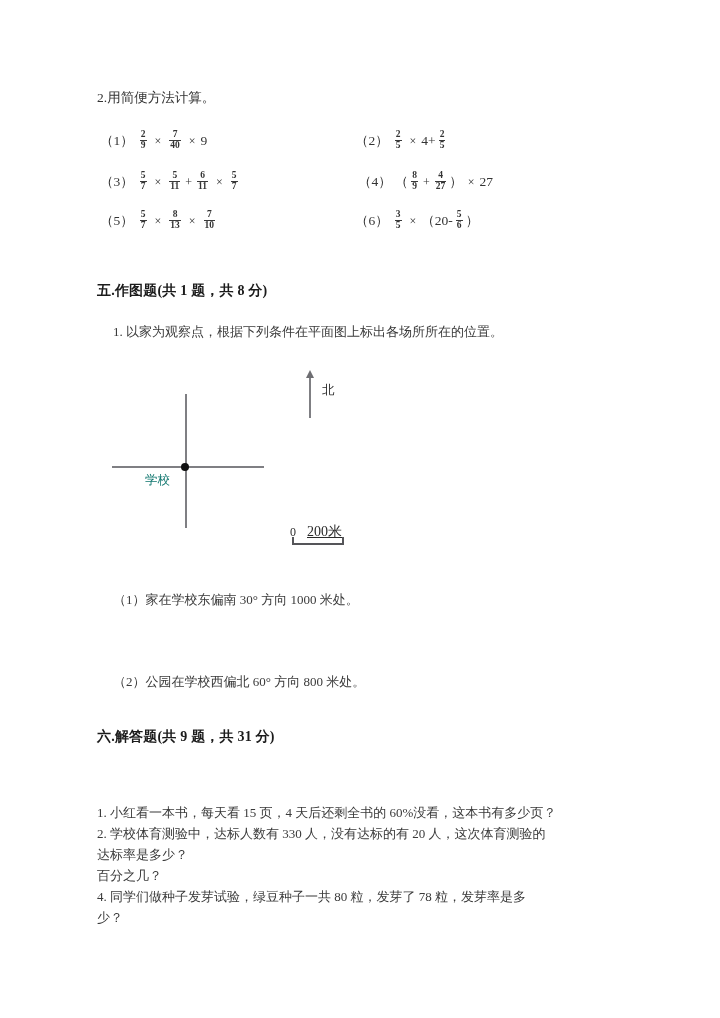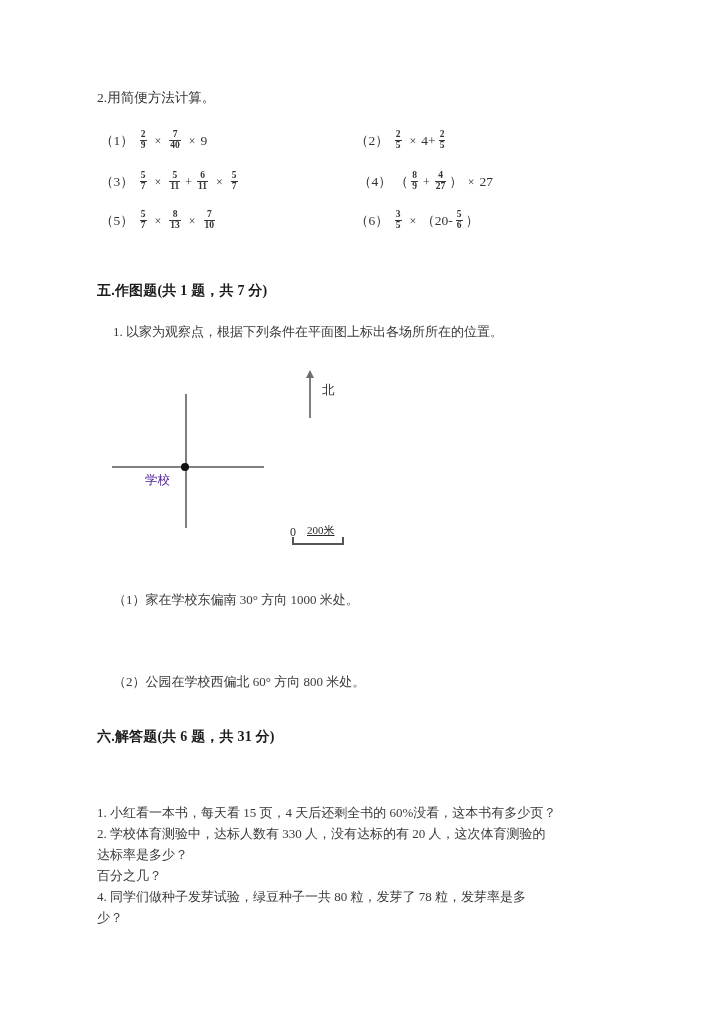--- a/index.html
+++ b/index.html
@@ -129,21 +129,21 @@
     width: 8px;
     height: 8px;
     border-radius: 50%;
     background: #111111;
   }
   .label-school {
     position: absolute;
     left: 145px;
     top: 112px;
     font-size: 12.5px;
-    color: #4c1d95;
+    color: #0f766e;
     white-space: nowrap;
   }
 
   .north-arrow {
     position: absolute;
     left: 309px;
     top: 16px;
     width: 2px;
     height: 42px;
     background: #7f7f83;
@@ -192,21 +192,21 @@
     position: absolute;
     left: 290px;
     top: 165px;
     font-size: 12px;
     color: #2b2b2b;
   }
   .scale-text {
     position: absolute;
     left: 307px;
     top: 163px;
-    font-size: 11px;
+    font-size: 14px;
     color: #2b2b2b;
     white-space: nowrap;
     text-decoration: underline;
   }
 
   
   .answers {
     position: absolute;
     left: 97px;
     top: 802px;
@@ -316,21 +316,21 @@
         <span class="op">×</span>
         <span class="plain">（20-</span>
         <span class="frac">
           <span class="num">5</span>
           <span class="den">6</span>
         </span>
         <span class="plain">）</span>
       </div>
   </div>
 
-  <div class="section-title" style="top:282px;">五.作图题(共 1 题，共 7 分)</div>
+  <div class="section-title" style="top:282px;">五.作图题(共 1 题，共 8 分)</div>
 
   <div class="para" style="top:322px;">1. 以家为观察点，根据下列条件在平面图上标出各场所所在的位置。</div>
 
   <div class="diagram">
     <div class="axis-v"></div>
     <div class="axis-h"></div>
     <div class="origin-dot"></div>
     <div class="label-school">学校</div>
 
     <div class="north-arrow"></div>
@@ -338,21 +338,21 @@
 
     <div class="scale-zero">0</div>
     <div class="scale-text">200米</div>
     <div class="scalebar"></div>
   </div>
 
   <div class="para" style="top:590px;">（1）家在学校东偏南 30°  方向 1000 米处。</div>
 
   <div class="para" style="top:672px;">（2）公园在学校西偏北 60°  方向 800 米处。</div>
 
-  <div class="section-title" style="top:728px;">六.解答题(共 6 题，共 31 分)</div>
+  <div class="section-title" style="top:728px;">六.解答题(共 9 题，共 31 分)</div>
 
   <div class="answers">
     <div class="ans-line">1. 小红看一本书，每天看 15 页，4 天后还剩全书的 60%没看，这本书有多少页？</div>
     <div class="ans-line">2. 学校体育测验中，达标人数有 330 人，没有达标的有 20 人，这次体育测验的</div>
     <div class="ans-line">达标率是多少？</div>
     <div class="ans-line">百分之几？</div>
     <div class="ans-line">4. 同学们做种子发芽试验，绿豆种子一共 80 粒，发芽了 78 粒，发芽率是多</div>
     <div class="ans-line">少？</div>
   </div>
 

